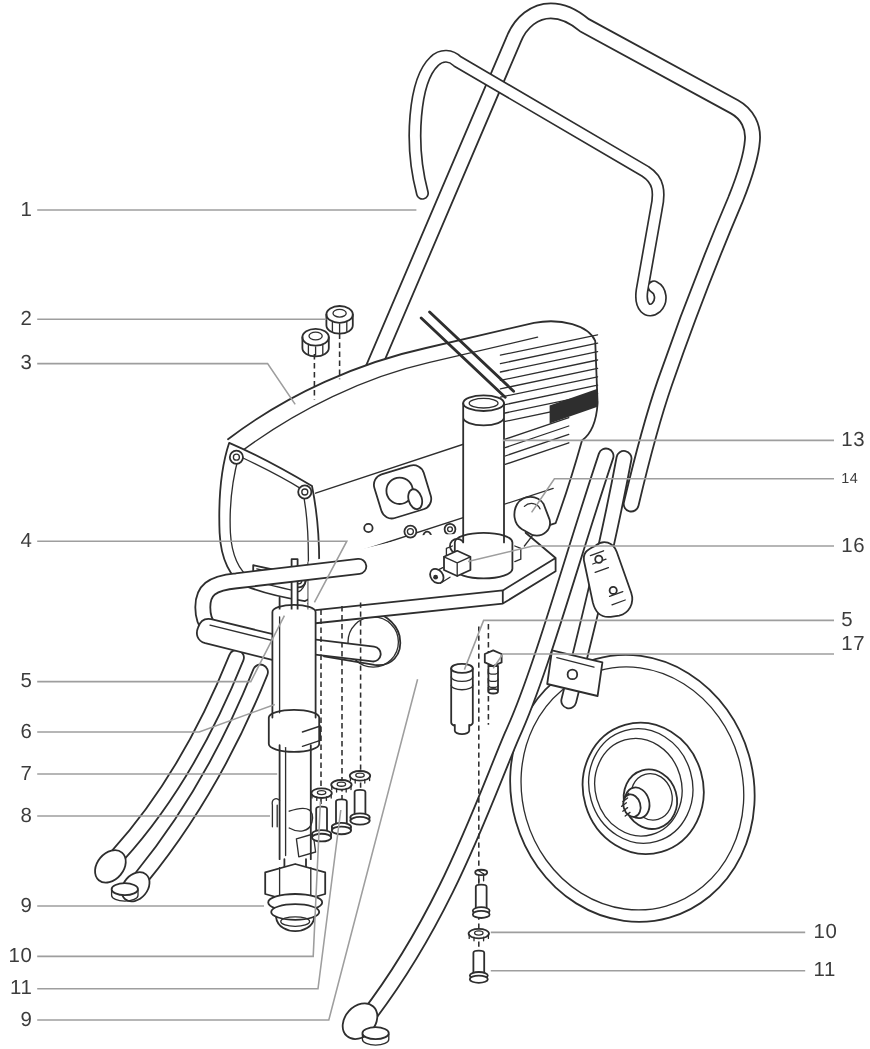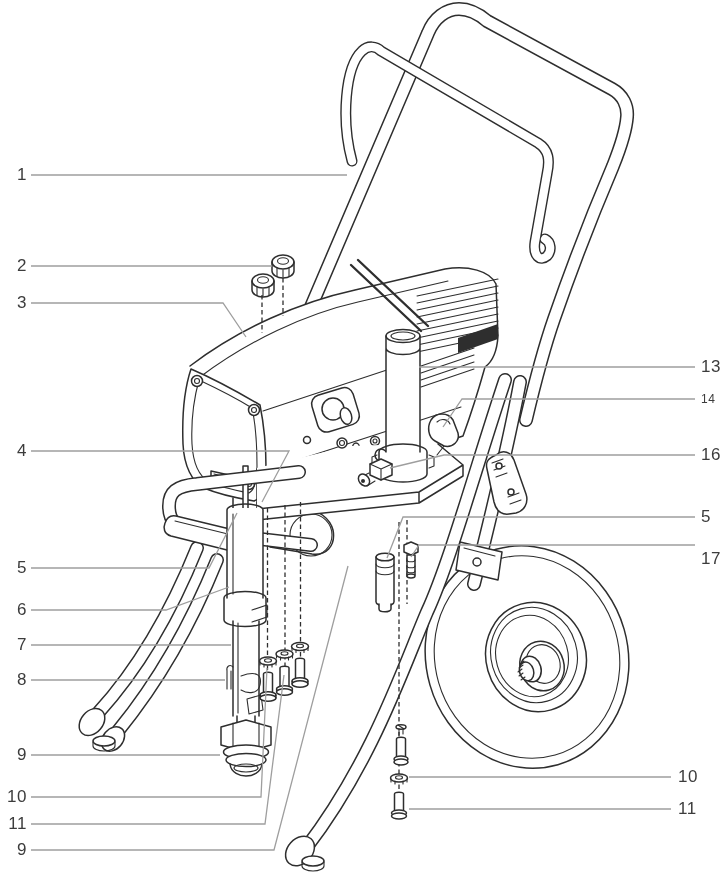--- a/index.html
+++ b/index.html
@@ -294,17 +294,17 @@
       <span class="lbl" style="font-size: 17px; right: 698px; top: 645px;">7</span>
       <span class="lbl" style="font-size: 17px; right: 698px; top: 680px;">8</span>
       <span class="lbl" style="font-size: 17px; right: 698px; top: 755px;">9</span>
       <span class="lbl" style="font-size: 17px; right: 698px; top: 797px;">10</span>
       <span class="lbl" style="font-size: 17px; right: 698px; top: 824px;">11</span>
       <span class="lbl" style="font-size: 17px; right: 698px; top: 850px;">9</span>
       <span class="lbl" style="font-size: 17px; left: 701px; top: 367px;">13</span>
       <span class="lbl" style="font-size: 12px; left: 701px; top: 399px;">14</span>
       <span class="lbl" style="font-size: 17px; left: 701px; top: 455px;">16</span>
       <span class="lbl" style="font-size: 17px; left: 701px; top: 517px;">5</span>
-      <span class="lbl" style="font-size: 17px; left: 701px; top: 559px;">17</span>
+      <span class="lbl" style="font-size: 17px; left: 701px; top: 537px;">17</span>
       <span class="lbl" style="font-size: 17px; left: 678px; top: 777px;">10</span>
       <span class="lbl" style="font-size: 17px; left: 678px; top: 809px;">11</span>
     </div>
 </div>
 
 </body></html>

